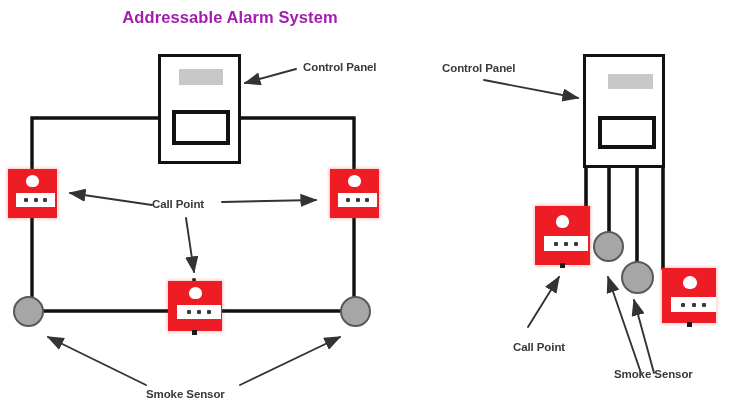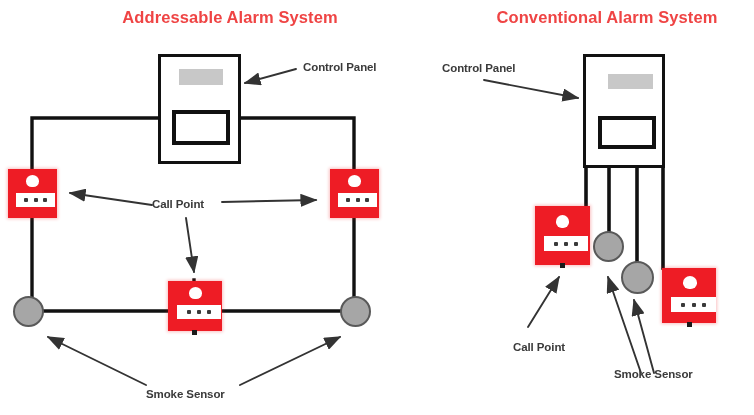--- a/index.html
+++ b/index.html
@@ -17,21 +17,21 @@
   #stage {
     position: absolute;
     left: 0; top: 0;
     width: 754px;
     height: 415px;
   }
   .title {
     position: absolute;
     font-size: 16.5px;
     font-weight: 600;
-    color: #ef4444;
+    color: #a21caf;
     letter-spacing: 0.1px;
     white-space: nowrap;
     text-align: center;
   }
   #title-left  { left: 60px;  top: 8px;  width: 340px; }
   #title-right { left: 460px; top: 8px;  width: 294px; }
 
   .label {
     position: absolute;
     font-size: 11.5px;
@@ -102,21 +102,20 @@
     border: 4px solid #111111;
     box-sizing: border-box;
   }
 </style>
 </head>
 <body>
 
 <div id="stage">
 
   <div class="title" id="title-left">Addressable Alarm System</div>
-  <div class="title" id="title-right">Conventional Alarm System</div>
 
   <svg class="layer" viewBox="0 0 754 415" xmlns="http://www.w3.org/2000/svg">
     <defs>
       <marker id="arrowhead" markerWidth="9" markerHeight="7" refX="8.2" refY="3.5" orient="auto" markerUnits="strokeWidth">
         <polygon points="0 0, 9 3.5, 0 7" fill="#333333"></polygon>
       </marker>
     </defs>
 
     <g stroke="#111111" stroke-width="3.4" fill="none" stroke-linecap="square">
 

